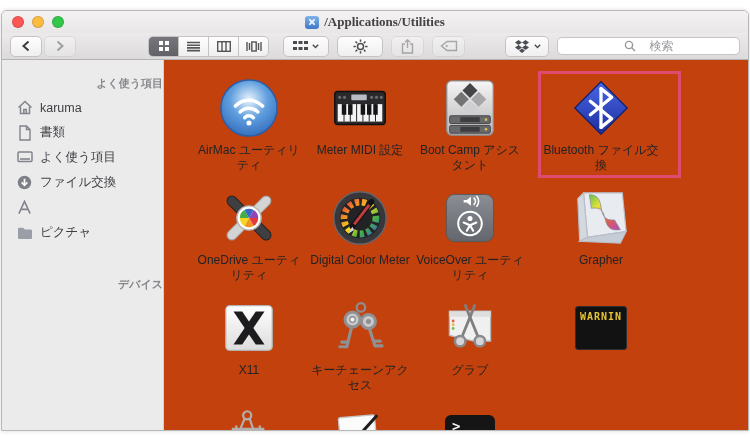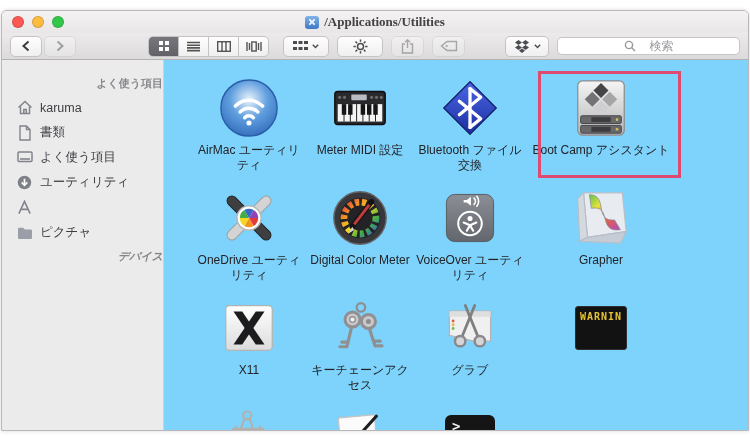--- a/index.html
+++ b/index.html
@@ -32,24 +32,24 @@
   .drop{width:46px;gap:4px;}
   .sq{width:33px;}
   .dbx{width:44px;gap:4px;margin-left:40px;}
   .m8{margin-left:8px;} .m14{margin-left:14px;}
   .search{margin-left:8px;flex:1;max-width:192px;height:18px;border:1px solid #c6c4c4;border-radius:5px;background:#fff;
     display:flex;align-items:center;justify-content:center;gap:14px;color:#9a9a9e;font-size:12px;box-sizing:border-box;}
   
   .content{display:flex;height:371px;}
   .sidebar{width:162px;background:#ecebeb;border-right:1px solid #d2d0d0;box-sizing:border-box;padding-top:16px;flex:0 0 auto;text-align:right;}
   .sb-header{font-size:11px;font-weight:bold;color:#85858a;padding:0 0 4px 14px;}
-  .sb-header.devices{margin-top:4px;font-style:italic;}
+  .sb-header.devices{margin-top:32px;}
   .sb-item{height:25px;display:flex;align-items:center;padding-left:14px;font-size:12.5px;color:#3e3e43;cursor:default;}
   .sb-ico{width:17px;height:17px;margin-right:7px;display:flex;align-items:center;justify-content:center;color:#81848c;flex:0 0 auto;}
-  .main{flex:1;position:relative;background:#7dd3fc;overflow:hidden;}
+  .main{flex:1;position:relative;background:#c2410c;overflow:hidden;}
   .grid{position:absolute;inset:0;display:grid;grid-template-columns:114px 108px 112px 150px;grid-auto-rows:110px;
     padding:12px 0 0 28px;}
   .cell{display:flex;flex-direction:column;align-items:center;padding-top:4px;}
   .icon64{width:64px;height:64px;display:flex;align-items:center;justify-content:center;flex:0 0 auto;}
   .label{margin-top:3px;font-size:12px;line-height:15px;color:#232326;text-align:center;max-width:118px;}
   .cell.wide .label{max-width:142px;}
   .hlbox{position:absolute;left:374px;top:11px;width:137px;height:101px;border:3px solid var(--highlight,#df4a70);pointer-events:none;}
   
   .console-ic{width:52px;height:44px;background:#121212;border:1px solid #2e2e2e;border-radius:3px;
     font-family:"DejaVu Sans Mono",monospace;font-size:10px;font-weight:bold;color:#e6c435;padding:4px 0 0 4px;box-sizing:border-box;letter-spacing:1px;}
@@ -244,21 +244,21 @@
       </div>
 
       <div class="sb-item">
         <span class="sb-ico">
               <svg width="15" height="15" viewBox="0 0 16 16">
                 <circle cx="8" cy="8" r="7.2" fill="#7d8087"></circle>
                 <line x1="8" y1="4" x2="8" y2="10.5" stroke="#fff" stroke-width="1.8"></line>
                 <path d="M5 7.8 L8 11 L11 7.8" fill="none" stroke="#fff" stroke-width="1.8"></path>
               </svg>
             </span>
-        <span>ユーティリティ</span>
+        <span>ファイル交換</span>
       </div>
 
       <div class="sb-item">
         <span class="sb-ico">
               <svg width="15" height="15" viewBox="0 0 16 16">
                 <g fill="none" stroke="#81848c" stroke-width="1.7">
                   <path d="M2 14.5 L8 1.5 L14 14.5"></path>
                   <line x1="4.5" y1="10" x2="11.5" y2="10"></line>
                 </g>
               </svg>
@@ -328,40 +328,20 @@
                     <rect x="19.7" y="28" width="4.6" height="11"></rect>
                     <rect x="32.7" y="28" width="4.6" height="11"></rect>
                     <rect x="39.2" y="28" width="4.6" height="11"></rect>
                     <rect x="45.7" y="28" width="4.6" height="11"></rect>
                   </g>
                 </svg>
           </div>
           <div class="label">Meter MIDI 設定</div>
         </div>
 
-        <div class="cell">
-          <div class="icon64">
-            <svg width="62" height="62" viewBox="0 0 64 64">
-                  <defs>
-                    <linearGradient id="bt" x1="0" y1="0" x2="0" y2="1">
-                      <stop offset="0%" stop-color="#4a67e8"></stop>
-                      <stop offset="100%" stop-color="#1c2e9d"></stop>
-                    </linearGradient>
-                  </defs>
-            <path d="M32 5 L59 32 L32 59 L5 32 Z" fill="url(#bt)" stroke="#16236f" stroke-width="1.5"></path>
-            <g fill="none" stroke="#fff" stroke-width="3.4" stroke-linejoin="round" stroke-linecap="round">
-              <path d="M32 12 V52"></path>
-                    <path d="M32 12 L43 21 L21 39"></path>
-                    <path d="M32 52 L43 43 L21 25"></path>
-            </g>
-                </svg>
-          </div>
-          <div class="label">Bluetooth ファイル交換</div>
-        </div>
-
         <div class="cell wide">
           <div class="icon64">
             <svg width="62" height="62" viewBox="0 0 64 64">
                   <defs>
                     <linearGradient id="bc" x1="0" y1="0" x2="0" y2="1">
                       <stop offset="0%" stop-color="#f5f5f5"></stop>
                       <stop offset="100%" stop-color="#b6b6b8"></stop>
                     </linearGradient>
                   </defs>
             <rect x="8" y="4" width="48" height="56" rx="5" fill="url(#bc)" stroke="#8d8d8f" stroke-width="1.3"></rect>
@@ -377,20 +357,40 @@
                     <circle cx="48.5" cy="44" r="1.3" fill="#d9c64d"></circle>
                   </g>
             <g>
                     <rect x="11" y="50" width="42" height="8" rx="1.5" fill="#69696b" stroke="#48484a"></rect>
                     <rect x="22" y="51.5" width="20" height="5" fill="#3d3d3f"></rect>
                     <circle cx="48.5" cy="54" r="1.3" fill="#d9c64d"></circle>
                   </g>
                 </svg>
           </div>
           <div class="label">Boot Camp アシスタント</div>
+        </div>
+
+        <div class="cell">
+          <div class="icon64">
+            <svg width="62" height="62" viewBox="0 0 64 64">
+                  <defs>
+                    <linearGradient id="bt" x1="0" y1="0" x2="0" y2="1">
+                      <stop offset="0%" stop-color="#4a67e8"></stop>
+                      <stop offset="100%" stop-color="#1c2e9d"></stop>
+                    </linearGradient>
+                  </defs>
+            <path d="M32 5 L59 32 L32 59 L5 32 Z" fill="url(#bt)" stroke="#16236f" stroke-width="1.5"></path>
+            <g fill="none" stroke="#fff" stroke-width="3.4" stroke-linejoin="round" stroke-linecap="round">
+              <path d="M32 12 V52"></path>
+                    <path d="M32 12 L43 21 L21 39"></path>
+                    <path d="M32 52 L43 43 L21 25"></path>
+            </g>
+                </svg>
+          </div>
+          <div class="label">Bluetooth ファイル交換</div>
         </div>
 
         <div class="cell">
           <div class="icon64">
             <svg width="62" height="62" viewBox="0 0 64 64">
             <rect x="27" y="2" width="10" height="60" rx="5" transform="rotate(-45 32 32)" fill="#3f3f42" stroke="#222" stroke-width="1"></rect>
             <rect x="27" y="2" width="10" height="60" rx="5" transform="rotate(45 32 32)" fill="#d4d4d4" stroke="#9e9e9e" stroke-width="1"></rect>
             <circle cx="32" cy="32" r="12.5" fill="#fff" stroke="#b5b5b5" stroke-width="1.5"></circle>
             <g>
                     <path d="M32 32 L41.5 32 A9.5 9.5 0 0 1 36.75 40.2 Z" fill="#e23b3b"></path>

